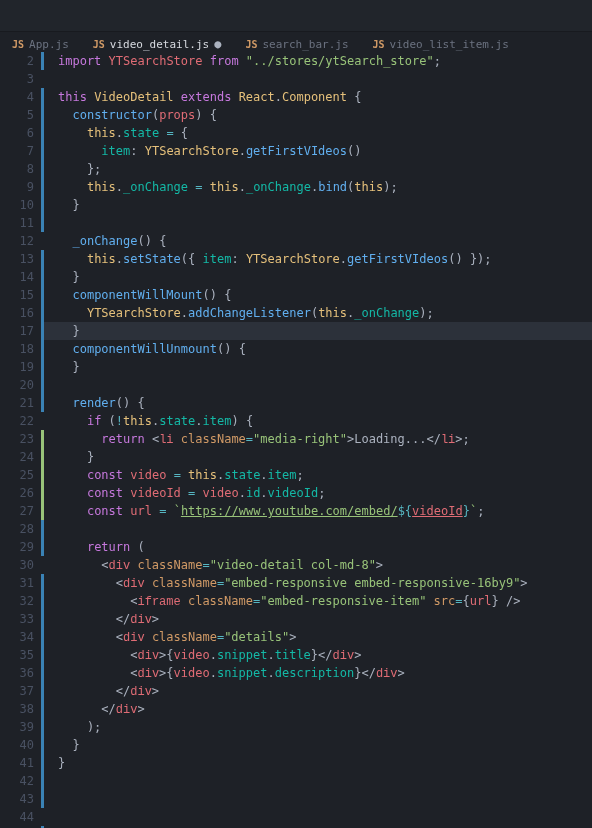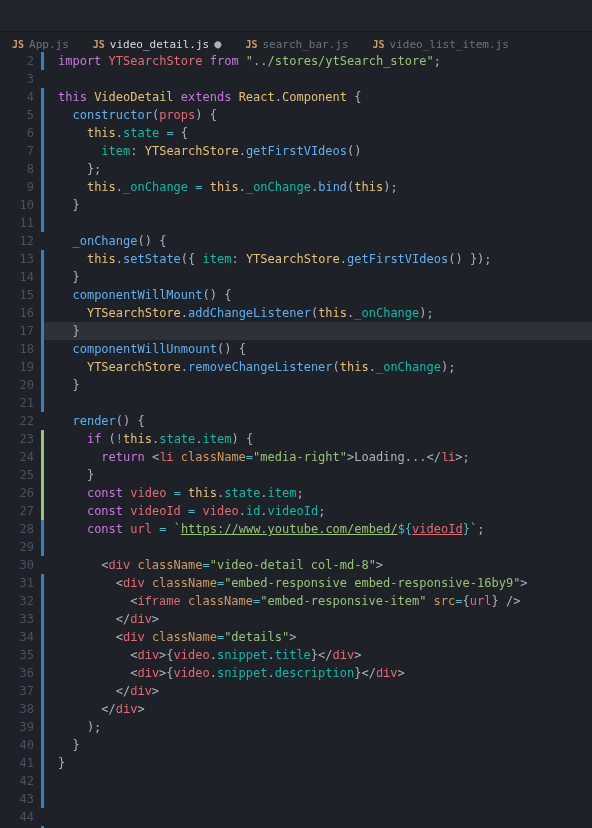--- a/index.html
+++ b/index.html
@@ -187,31 +187,31 @@
       <div class="line"><span class="pun">    </span><span class="ths">this</span><span class="pun">.</span><span class="prop">_onChange</span><span class="pun"> </span><span class="op">=</span><span class="pun"> </span><span class="ths">this</span><span class="pun">.</span><span class="prop">_onChange</span><span class="pun">.</span><span class="fn">bind</span><span class="pun">(</span><span class="ths">this</span><span class="pun">);</span></div>
       <div class="line"><span class="pun">  }</span></div>
       <div class="line"></div>
       <div class="line"><span class="pun">  </span><span class="fn">_onChange</span><span class="pun">() {</span></div>
       <div class="line"><span class="pun">    </span><span class="ths">this</span><span class="pun">.</span><span class="fn">setState</span><span class="pun">({ </span><span class="prop">item</span><span class="pun">: </span><span class="cls">YTSearchStore</span><span class="pun">.</span><span class="fn">getFirstVIdeos</span><span class="pun">() });</span></div>
       <div class="line"><span class="pun">  }</span></div>
       <div class="line"><span class="pun">  </span><span class="fn">componentWillMount</span><span class="pun">() {</span></div>
       <div class="line"><span class="pun">    </span><span class="cls">YTSearchStore</span><span class="pun">.</span><span class="fn">addChangeListener</span><span class="pun">(</span><span class="ths">this</span><span class="pun">.</span><span class="prop">_onChange</span><span class="pun">);</span></div>
       <div class="line hl"><span class="pun">  }</span></div>
       <div class="line"><span class="pun">  </span><span class="fn">componentWillUnmount</span><span class="pun">() {</span></div>
-      <div class="line"><span class="pun">    </span><span class="cls">YTSearchStore</span><span class="pun">.</span><span class="fn">removeChangeListener</span><span class="pun">(</span><span class="ths">this</span><span class="pun">.</span><span class="prop">_onChange</span><span class="pun">);</span></div>
       <div class="line"><span class="pun">  }</span></div>
       <div class="line"></div>
       <div class="line"><span class="pun">  </span><span class="fn">render</span><span class="pun">() {</span></div>
       <div class="line"><span class="pun">    </span><span class="kw">if</span><span class="pun"> (</span><span class="op">!</span><span class="ths">this</span><span class="pun">.</span><span class="prop">state</span><span class="pun">.</span><span class="prop">item</span><span class="pun">) {</span></div>
       <div class="line"><span class="pun">      </span><span class="kw">return</span><span class="pun"> &lt;</span><span class="tag">li</span><span class="pun"> </span><span class="attr">className</span><span class="op">=</span><span class="str">"media-right"</span><span class="pun">&gt;Loading...&lt;/</span><span class="tag">li</span><span class="pun">&gt;;</span></div>
       <div class="line"><span class="pun">    }</span></div>
       <div class="line"><span class="pun">    </span><span class="kw">const</span><span class="pun"> </span><span class="var">video</span><span class="pun"> </span><span class="op">=</span><span class="pun"> </span><span class="ths">this</span><span class="pun">.</span><span class="prop">state</span><span class="pun">.</span><span class="prop">item</span><span class="pun">;</span></div>
       <div class="line"><span class="pun">    </span><span class="kw">const</span><span class="pun"> </span><span class="var">videoId</span><span class="pun"> </span><span class="op">=</span><span class="pun"> </span><span class="var">video</span><span class="pun">.</span><span class="prop">id</span><span class="pun">.</span><span class="prop">videoId</span><span class="pun">;</span></div>
       <div class="line"><span class="pun">    </span><span class="kw">const</span><span class="pun"> </span><span class="var">url</span><span class="pun"> </span><span class="op">=</span><span class="pun"> </span><span class="str">`</span><span class="url">https://www.youtube.com/embed/</span><span class="tmpl">${</span><span class="urlv">videoId</span><span class="tmpl">}</span><span class="str">`</span><span class="pun">;</span></div>
       <div class="line"></div>
+      <div class="line"><span class="pun">    </span><span class="kw">return</span><span class="pun"> (</span></div>
       <div class="line"><span class="pun">      &lt;</span><span class="tag">div</span><span class="pun"> </span><span class="attr">className</span><span class="op">=</span><span class="str">"video-detail col-md-8"</span><span class="pun">&gt;</span></div>
       <div class="line"><span class="pun">        &lt;</span><span class="tag">div</span><span class="pun"> </span><span class="attr">className</span><span class="op">=</span><span class="str">"embed-responsive embed-responsive-16by9"</span><span class="pun">&gt;</span></div>
       <div class="line"><span class="pun">          &lt;</span><span class="tag">iframe</span><span class="pun"> </span><span class="attr">className</span><span class="op">=</span><span class="str">"embed-responsive-item"</span><span class="pun"> </span><span class="attr">src</span><span class="op">=</span><span class="pun">{</span><span class="var">url</span><span class="pun">} /&gt;</span></div>
       <div class="line"><span class="pun">        &lt;/</span><span class="tag">div</span><span class="pun">&gt;</span></div>
       <div class="line"><span class="pun">        &lt;</span><span class="tag">div</span><span class="pun"> </span><span class="attr">className</span><span class="op">=</span><span class="str">"details"</span><span class="pun">&gt;</span></div>
       <div class="line"><span class="pun">          &lt;</span><span class="tag">div</span><span class="pun">&gt;{</span><span class="var">video</span><span class="pun">.</span><span class="prop">snippet</span><span class="pun">.</span><span class="prop">title</span><span class="pun">}&lt;/</span><span class="tag">div</span><span class="pun">&gt;</span></div>
       <div class="line"><span class="pun">          &lt;</span><span class="tag">div</span><span class="pun">&gt;{</span><span class="var">video</span><span class="pun">.</span><span class="prop">snippet</span><span class="pun">.</span><span class="prop">description</span><span class="pun">}&lt;/</span><span class="tag">div</span><span class="pun">&gt;</span></div>
       <div class="line"><span class="pun">        &lt;/</span><span class="tag">div</span><span class="pun">&gt;</span></div>
       <div class="line"><span class="pun">      &lt;/</span><span class="tag">div</span><span class="pun">&gt;</span></div>
       <div class="line"><span class="pun">    );</span></div>

